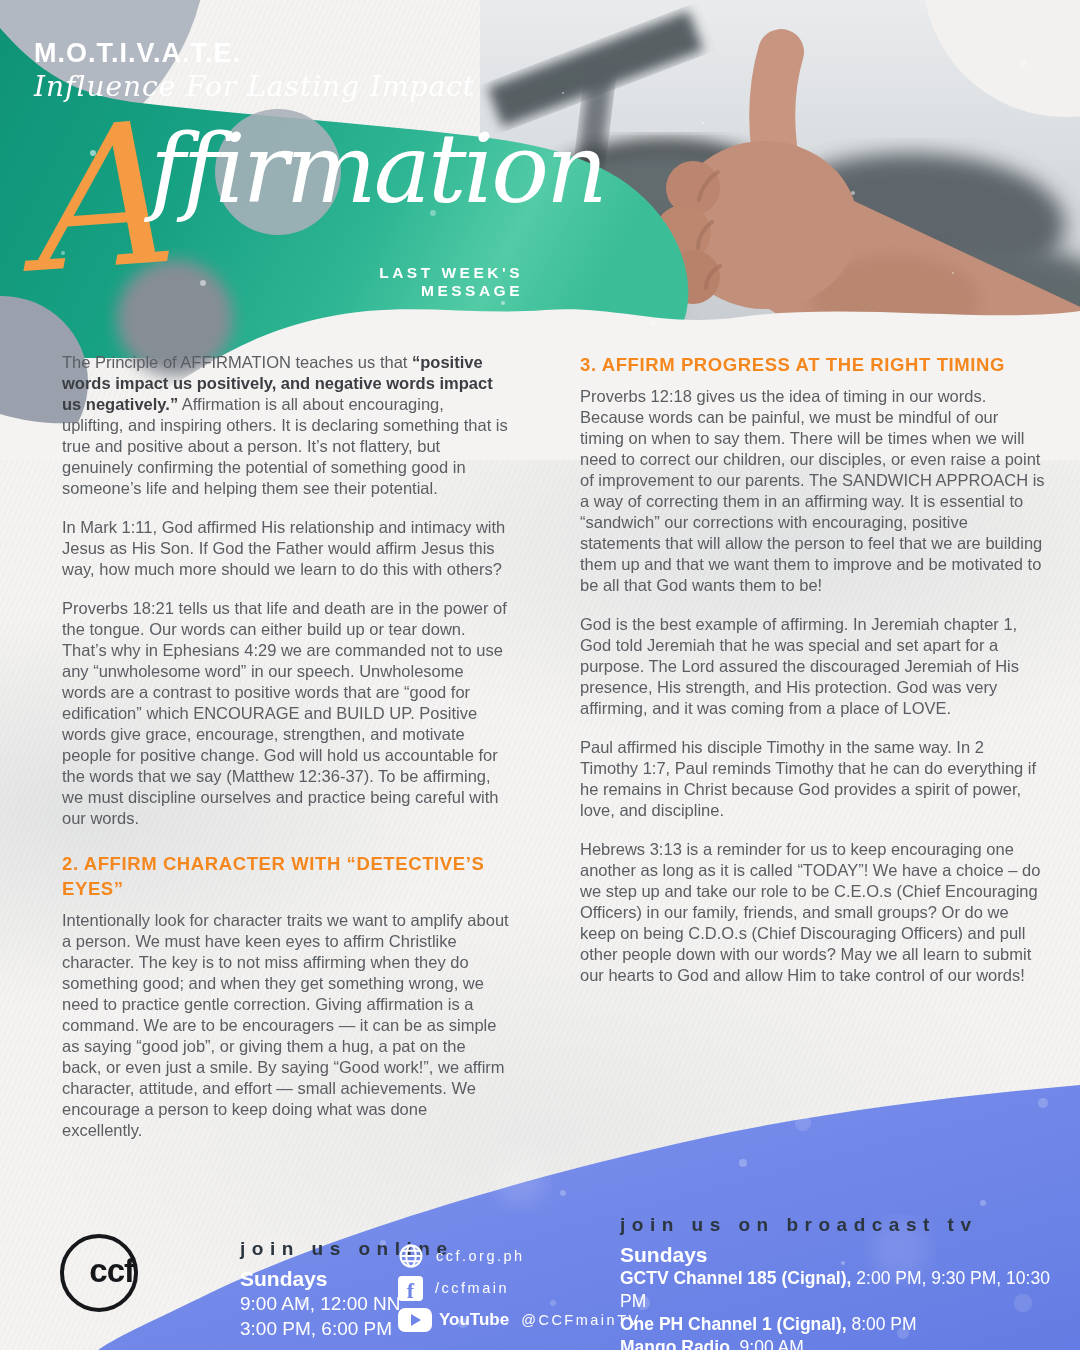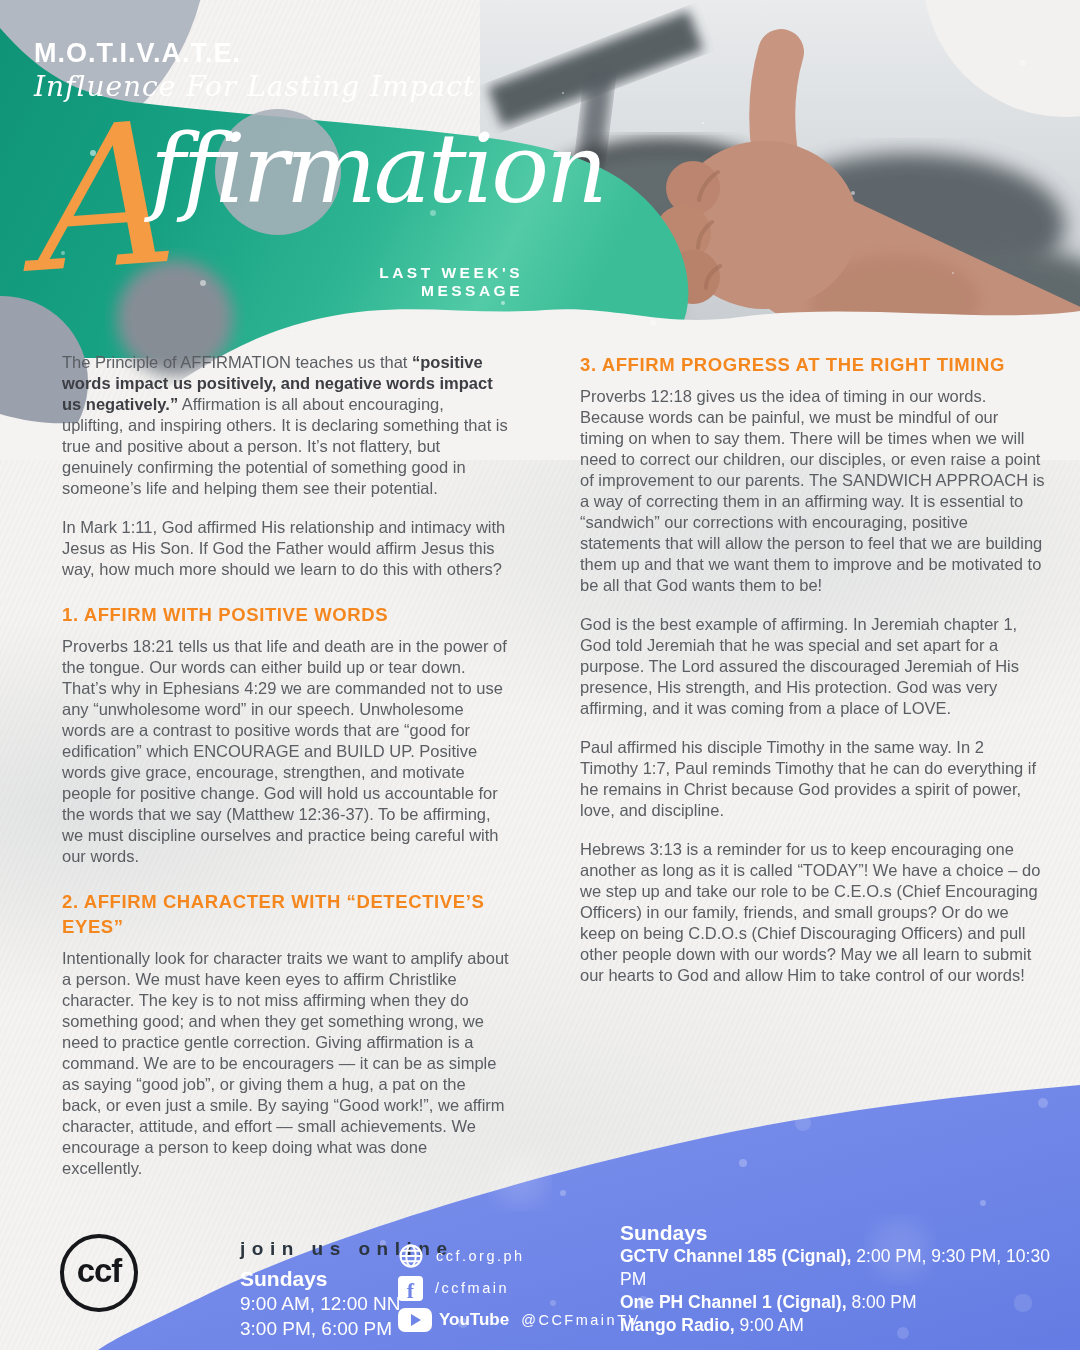--- a/index.html
+++ b/index.html
@@ -35,21 +35,21 @@
   .col-left{left:62px;width:447px;}
   .col-right{left:580px;width:466px;}
   .col p{margin:0 0 18px 0;}
   .bold-dark{font-weight:700;color:#3c3e43;}
   .sec-h{color:#f5871f;font-weight:700;font-size:18.5px;line-height:25px;letter-spacing:.6px;
     margin:22px 0 9px 0;}
   .sec-h.first{margin-top:0;}
   
   .footsvg{position:absolute;left:0;top:1050px;z-index:2;}
   .ccf-logo{position:absolute;left:60px;top:1234px;width:70px;height:70px;z-index:3;
-    border:4px solid #15171a;border-radius:50%;display:flex;align-items:center;justify-content:center;}
+    border:4px solid #15171a;border-radius:50%;display:flex;align-items:center;justify-content:flex-end;}
   .ccf-logo span{color:#15171a;font-weight:700;font-size:33px;letter-spacing:-1px;
     transform:translateY(-2px);}
   .f-head{color:#2c3640;font-weight:700;font-size:19px;letter-spacing:6.5px;}
   .f-day{color:#fff;font-weight:700;font-size:21px;margin-top:7px;}
   .f-line{color:#fff;font-size:19px;line-height:25px;}
   .online{position:absolute;left:240px;top:1214px;z-index:3;margin-top:24px;}
   .links{position:absolute;left:398px;top:1240px;z-index:3;}
   .link-row{display:flex;align-items:center;height:32px;color:#fff;}
   .link-text{font-size:14.5px;letter-spacing:2.5px;font-weight:400;margin-left:12px;}
   .fb-box{width:25px;height:25px;background:#fff;border-radius:4px;display:flex;
@@ -162,21 +162,20 @@
 
   <div class="logo-title">M.O.T.I.V.A.T.E.</div>
   <div class="logo-tagline">Influence For Lasting Impact</div>
   <div class="title-a">A</div>
   <div class="title-script">ffirmation</div>
   <div class="subtitle">LAST WEEK'S MESSAGE</div>
 
   <div class="col col-left">
     <p><span>The Principle of AFFIRMATION teaches us that </span><span class="bold-dark">“positive words impact us positively, and negative words impact us negatively.”</span><span> Affirmation is all about encouraging, uplifting, and inspiring others. It is declaring something that is true and positive about a person. It’s not flattery, but genuinely confirming the potential of something good in someone’s life and helping them see their potential.</span></p>
     <p>In Mark 1:11, God affirmed His relationship and intimacy with Jesus as His Son. If God the Father would affirm Jesus this way, how much more should we learn to do this with others?</p>
-    <div class="sec-h">1. AFFIRM WITH POSITIVE WORDS</div>
     <p>Proverbs 18:21 tells us that life and death are in the power of the tongue. Our words can either build up or tear down. That’s why in Ephesians 4:29 we are commanded not to use any “unwholesome word” in our speech. Unwholesome words are a contrast to positive words that are “good for edification” which ENCOURAGE and BUILD UP. Positive words give grace, encourage, strengthen, and motivate people for positive change. God will hold us accountable for the words that we say (Matthew 12:36-37). To be affirming, we must discipline ourselves and practice being careful with our words.</p>
     <div class="sec-h">2. AFFIRM CHARACTER WITH “DETECTIVE’S EYES”</div>
     <p>Intentionally look for character traits we want to amplify about a person. We must have keen eyes to affirm Christlike character. The key is to not miss affirming when they do something good; and when they get something wrong, we need to practice gentle correction. Giving affirmation is a command. We are to be encouragers — it can be as simple as saying “good job”, or giving them a hug, a pat on the back, or even just a smile. By saying “Good work!”, we affirm character, attitude, and effort — small achievements. We encourage a person to keep doing what was done excellently.</p>
   </div>
 
   <div class="col col-right">
     <div class="sec-h first">3. AFFIRM PROGRESS AT THE RIGHT TIMING</div>
     <p>Proverbs 12:18 gives us the idea of timing in our words. Because words can be painful, we must be mindful of our timing on when to say them. There will be times when we will need to correct our children, our disciples, or even raise a point of improvement to our parents. The SANDWICH APPROACH is a way of correcting them in an affirming way. It is essential to “sandwich” our corrections with encouraging, positive statements that will allow the person to feel that we are building them up and that we want them to improve and be motivated to be all that God wants them to be!</p>
     <p>God is the best example of affirming. In Jeremiah chapter 1, God told Jeremiah that he was special and set apart for a purpose. The Lord assured the discouraged Jeremiah of His presence, His strength, and His protection. God was very affirming, and it was coming from a place of LOVE.</p>
     <p>Paul affirmed his disciple Timothy in the same way. In 2 Timothy 1:7, Paul reminds Timothy that he can do everything if he remains in Christ because God provides a spirit of power, love, and discipline.</p>
@@ -229,19 +228,20 @@
     <div class="link-row">
       <span class="yt-box">
           <span class="yt-tri"></span>
         </span>
       <span class="yt-word">YouTube</span>
       <span class="link-text">@CCFmainTV</span>
     </div>
   </div>
 
   <div class="broadcast">
+    <div class="f-head">join us on broadcast tv</div>
     <div class="f-day">Sundays</div>
     <div class="bc-line"><span class="b">GCTV Channel 185 (Cignal),</span><span> 2:00 PM, 9:30 PM, 10:30 PM</span></div>
     <div class="bc-line"><span class="b">One PH Channel 1 (Cignal),</span><span> 8:00 PM</span></div>
     <div class="bc-line"><span class="b">Mango Radio,</span><span> 9:00 AM</span></div>
   </div>
 
 </div>
 
 </body></html>

